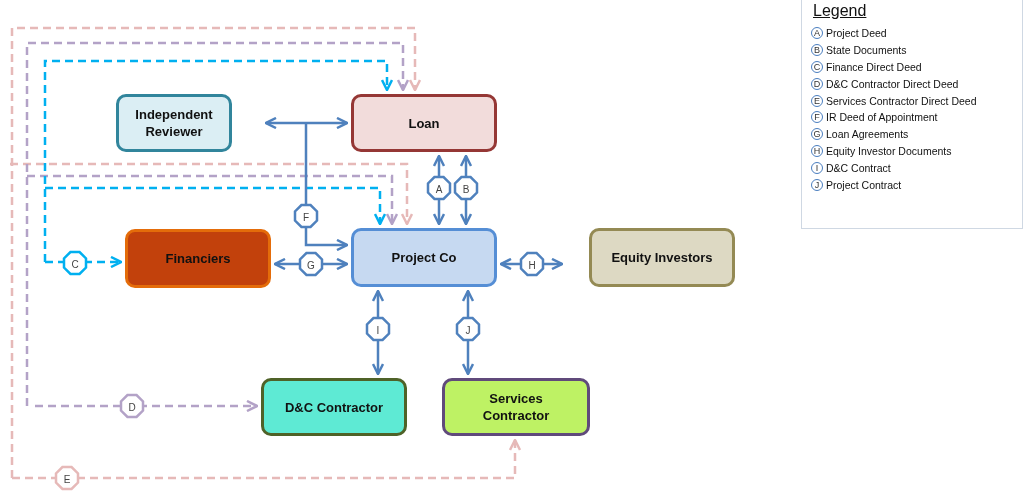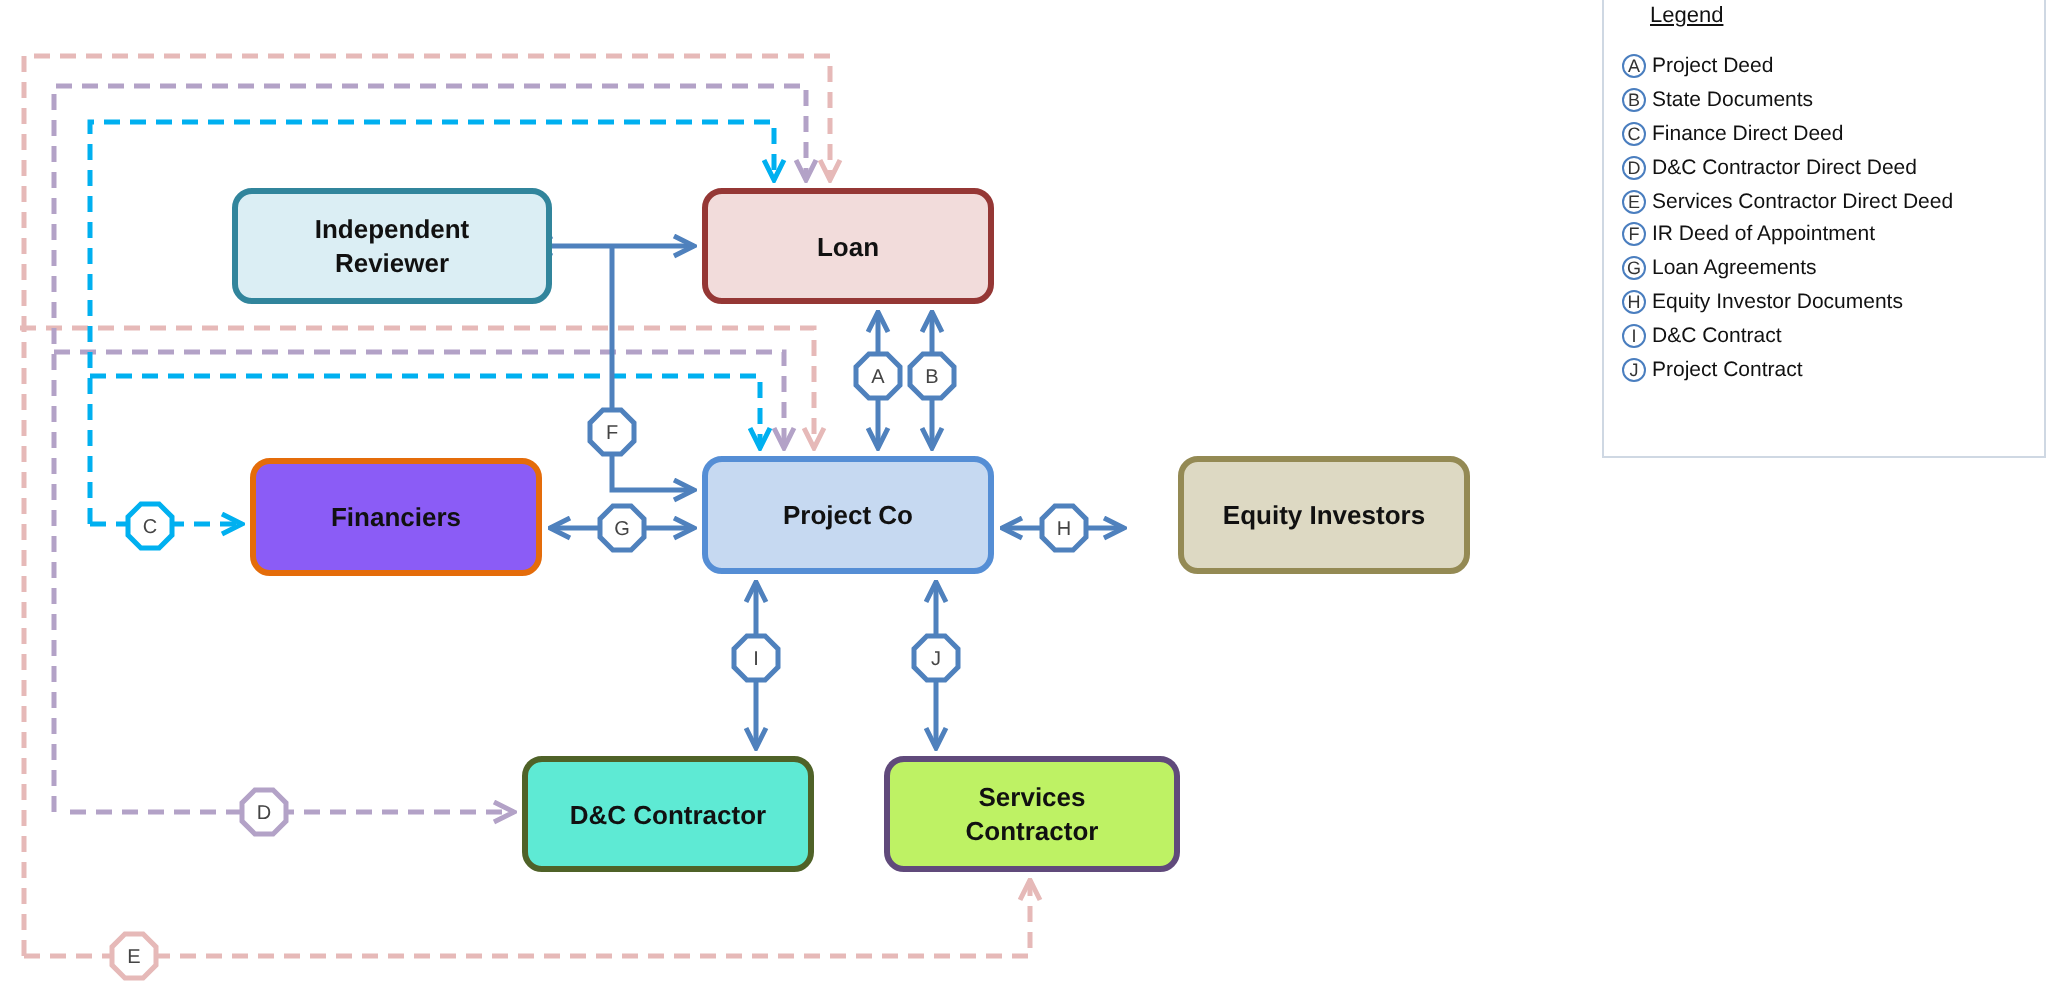--- a/index.html
+++ b/index.html
@@ -1,20 +1,20 @@
 <!DOCTYPE html>
 <html><head>
 <meta charset="utf-8">
 <style>
   html, body { margin: 0; padding: 0; background: #ffffff; }
   body { width: 1028px; height: 495px; position: relative; overflow: hidden; font-family: "Liberation Sans", sans-serif; }
   #diagram { position: absolute; left: 0; top: 0; width: 1028px; height: 495px; }
   .node { position: absolute; box-sizing: border-box; border-radius: 10px; border: 3px solid; display: flex; align-items: center; justify-content: center; text-align: center; font-weight: bold; font-size: 13px; line-height: 17px; color: #111; padding: 0 6px; }
   .legend { position: absolute; left: 801px; top: -2px; width: 222px; height: 231px; box-sizing: border-box; border: 1px solid #cfd8e3; background: #fff; font-size: 10.5px; color: #111; }
-  .legend-title { position: absolute; left: 11px; top: 3px; text-decoration: underline; font-size: 11px; margin-left: 12px; }
+  .legend-title { position: absolute; left: 11px; top: 3px; text-decoration: underline; font-size: 16px; }
   .legend-list { position: absolute; left: 9px; top: 26px; margin: 0; padding: 0; list-style: none; }
   .legend-item { display: flex; align-items: center; height: 16.8px; white-space: nowrap; }
   .legend-badge { width: 12px; height: 12px; border: 1px solid #4a7ebf; border-radius: 50%; font-size: 9px; display: inline-flex; align-items: center; justify-content: center; margin-right: 3px; color: #333; box-sizing: border-box; }
   .oct-label { font-family: "Liberation Sans", sans-serif; font-size: 10px; fill: #444; text-anchor: middle; dominant-baseline: central; }
 </style>
 </head>
 <body>
 
 <svg id="diagram" xmlns="http://www.w3.org/2000/svg" width="1028" height="495">
   <defs>
@@ -95,27 +95,27 @@
         <polygon points="373.446,318 382.554,318 389,324.446 389,333.554 382.554,340 373.446,340 367,333.554 367,324.446" fill="#ffffff" stroke="#4f81bd" stroke-width="2.5"></polygon>
         <text x="378" y="330" class="oct-label">I</text>
       </g>
       <g>
         <polygon points="463.446,318 472.554,318 479,324.446 479,333.554 472.554,340 463.446,340 457,333.554 457,324.446" fill="#ffffff" stroke="#4f81bd" stroke-width="2.5"></polygon>
         <text x="468" y="330" class="oct-label">J</text>
       </g>
     </g>
 </svg>
 
-<div class="node" style="left:116px;top:94px;width:160px;height:58px;background:#dbeef4;border-color:#31859c;justify-content:center;">
+<div class="node" style="left:116px;top:94px;width:116px;height:58px;background:#dbeef4;border-color:#31859c;justify-content:center;">
   <span style="display:block;width:100px;">Independent Reviewer</span>
 </div>
 <div class="node" style="left:351px;top:94px;width:146px;height:58px;background:#f2dcdb;border-color:#953735;">
   <span>Loan</span>
 </div>
-<div class="node" style="left:125px;top:229px;width:146px;height:59px;background:#8b5cf6;border-color:#e46c0a;">
+<div class="node" style="left:125px;top:229px;width:146px;height:59px;background:#c2410c;border-color:#e46c0a;">
   <span>Financiers</span>
 </div>
 <div class="node" style="left:351px;top:228px;width:146px;height:59px;background:#c6d9f1;border-color:#558ed5;">
   <span>Project Co</span>
 </div>
 <div class="node" style="left:566px;top:228px;width:146px;height:59px;background:#ddd9c3;border-color:#948a54;margin-left:23px;">
   <span>Equity Investors</span>
 </div>
 <div class="node" style="left:261px;top:378px;width:146px;height:58px;background:#5eead4;border-color:#4f6228;">
   <span>D&amp;C Contractor</span>

